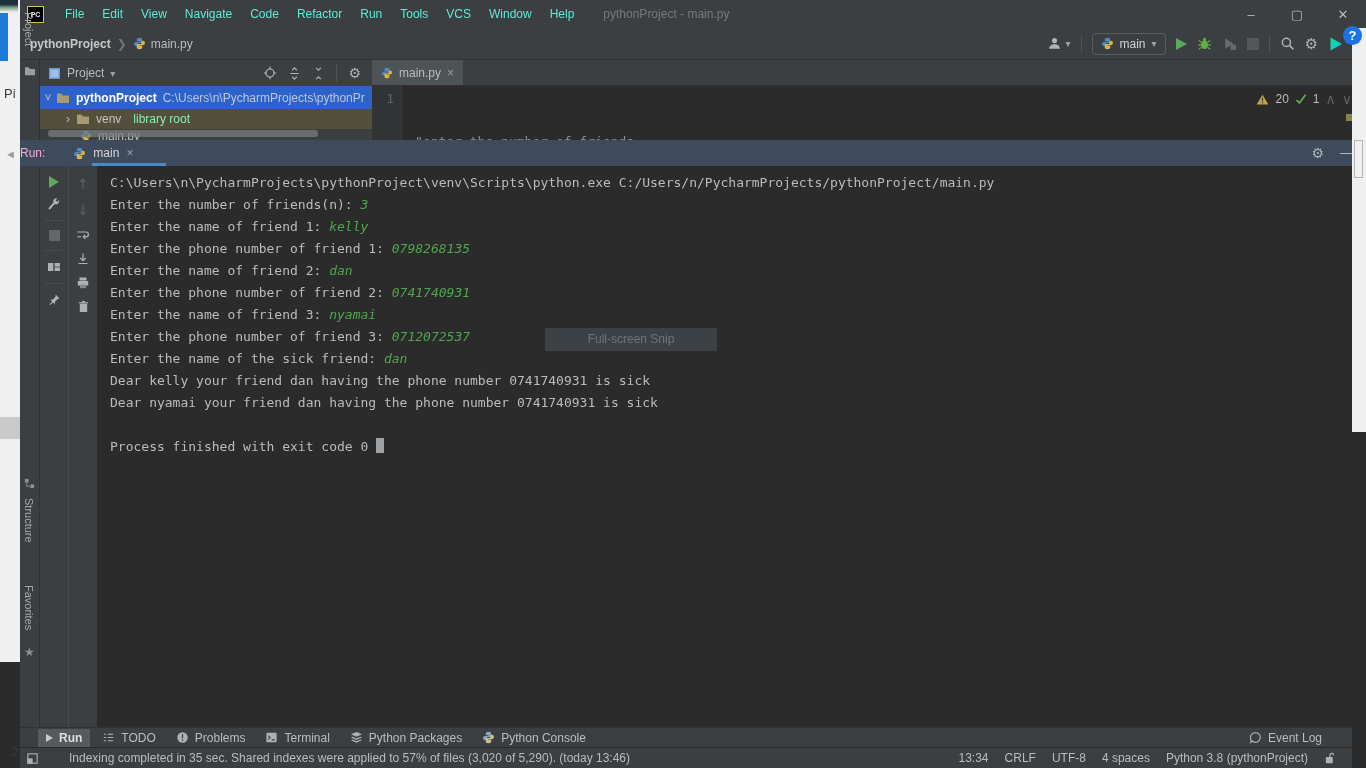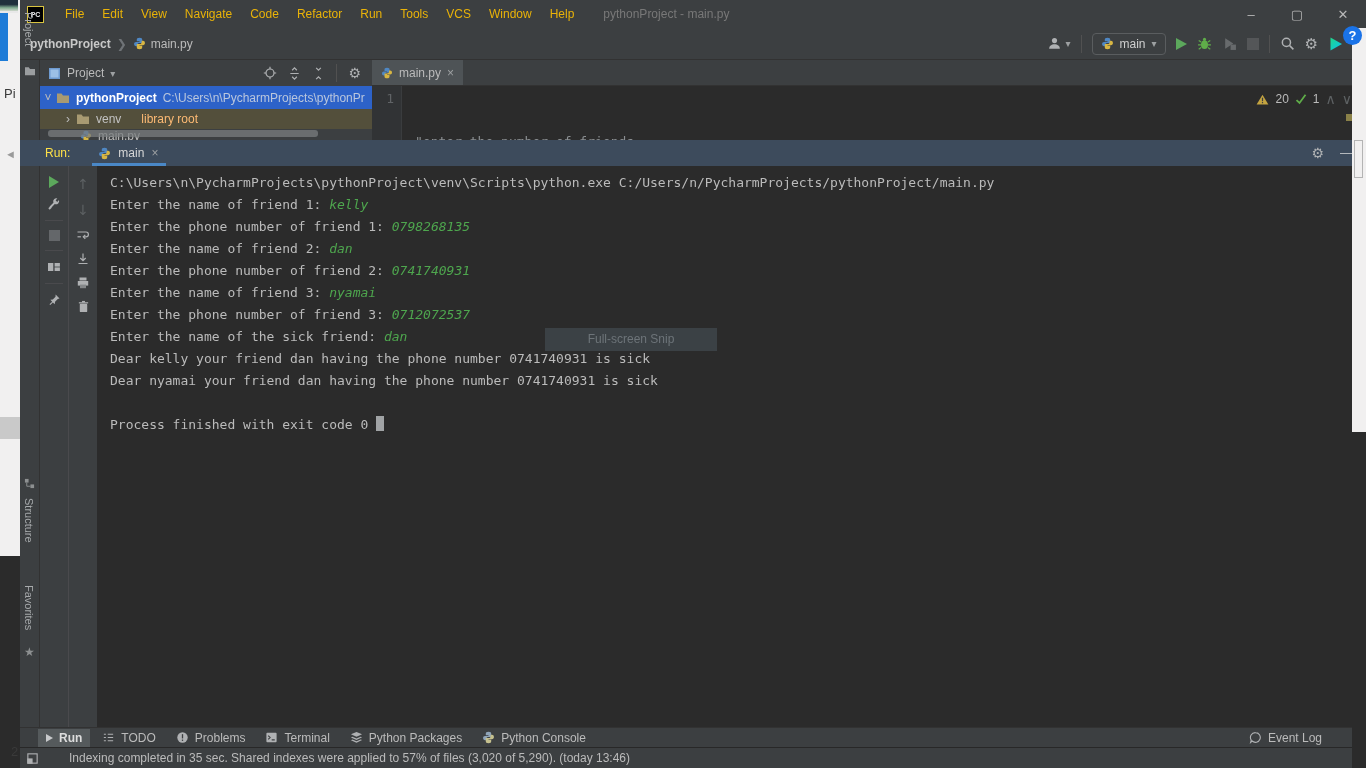--- a/index.html
+++ b/index.html
@@ -3,21 +3,21 @@
 <meta charset="utf-8">
 <style>
   * { margin:0; padding:0; box-sizing:border-box; }
   html,body { width:1366px; height:768px; overflow:hidden; background:#2b2b2b;
     font-family:"Liberation Sans", sans-serif; font-size:12px; color:#bbbbbb; }
   .abs { position:absolute; }
   .row { display:flex; align-items:center; }
   svg { display:block; }
 
   
-  #desktop-left { left:0; top:0; width:20px; height:556px; background:#f1f0f0; z-index:50;text-align:right; }
+  #desktop-left { left:0; top:0; width:20px; height:662px; background:#f1f0f0; z-index:50;text-align:right; }
   #desktop-photo { left:0; top:0; width:18px; height:13px;
     background:linear-gradient(#20303c 40%, #7fa98e 70%, #cfd8cc); border-bottom:2px solid #e8e8e8; }
   #desktop-blue { left:0; top:13px; width:8px; height:48px; background:#1d7bd7; }
   #desktop-pi { left:4px; top:86px; color:#3a3a3a; font-size:13px; }
   #desktop-chevron { left:5px; top:148px; color:#9a9a9a; font-size:11px; }
   #desktop-grayband { left:0; top:417px; width:20px; height:22px; background:#c9c9c9; }
   #desktop-two { left:11px; top:744px; color:#3a3a3a; font-size:13px; }
 
   #desktop-right-light { left:1352px; top:28px; width:14px; height:404px; background:#f1f0f0; z-index:50; }
   #desktop-right-thumb { left:2px; top:112px; width:9px; height:38px; border:1px solid #b4b4b4; }
@@ -26,21 +26,21 @@
     line-height:19px; z-index:60; }
 
   
   #ide { left:20px; top:0; width:1346px; height:768px; background:#3c3f41; }
 
   
   #titlebar { left:0; top:0; width:1346px; height:28px; background:#3c3f41; display:flex; align-items:center; }
   #pc-logo { width:17px; height:17px; margin-left:7px; background:#000; border:1px solid #d9c440;
     color:#ececec; font-size:7px; font-weight:bold; text-align:center; line-height:15px; }
   #menubar { display:flex; margin-left:12px; }
-  #menubar span { padding:4px 9px; color:#eab308;text-align:right; }
+  #menubar span { padding:4px 9px; color:#5eead4;text-align:right; }
   #window-title { margin-left:20px; color:#787878; }
   #win-controls { margin-left:auto; display:flex; }
   #win-controls div { width:46px; text-align:center; color:#b8b8b8; font-size:13px; }
 
   
   #navbar { left:0; top:28px; width:1346px; height:32px; background:#3c3f41;
     border-bottom:1px solid #323232; display:flex; align-items:center; }
   #crumb-project { margin-left:10px; font-weight:bold; color:#c8c8c8; }
   .crumb-sep { color:#6f7377; margin:0 6px; }
   #nav-right { margin-left:auto; display:flex; align-items:center; margin-right:22px; gap:10px; }
@@ -60,21 +60,21 @@
 
   
   #project-panel { left:20px; top:60px; width:352px; height:80px; background:#3c3f41; overflow:hidden; }
   #project-header { height:26px; display:flex; align-items:center; padding-left:8px; }
   #project-header .title { margin:0 6px 0 6px; color:#bbbbbb; }
   #project-tools { margin-left:auto; display:flex; align-items:center; gap:11px; margin-right:8px; }
   .tree-row { height:23px; display:flex; align-items:center; white-space:nowrap; }
   #row-project { background:#2d62c8; color:#ffffff; }
   #row-project .path { color:#b9c6dd; margin-left:6px; }
   #row-venv { background:#534f3b; height:20px; }
-  #row-venv .note { color:#fdba74; margin-left:20px; }
+  #row-venv .note { color:#86efac; margin-left:12px; }
   .tree-chevron { width:16px; text-align:center; color:#bbbbbb; }
   #hscrollbar { left:8px; top:70px; width:270px; height:7px; border-radius:3px;
     background:#7a7d7f; opacity:.75; }
 
   
   #editor { left:372px; top:60px; width:974px; height:80px; background:#2b2b2b; }
   #tabbar { height:26px; background:#3c3f41; border-bottom:1px solid #323232; display:flex; }
   #editor-tab { background:#4e5356; display:flex; align-items:center; gap:6px; padding:0 9px; }
   #editor-tab .x { color:#9da0a2; font-size:12px; }
   #gutter { position:absolute; left:0; top:26px; width:30px; height:54px; background:#313335;
@@ -82,21 +82,21 @@
     font-size:13px; text-align:right; padding:5px 7px 0 0; }
   #insp-widget { position:absolute; right:14px; top:31px; display:flex; align-items:center; gap:6px;
     color:#bbbbbb; }
   #line2-sliver { position:absolute; left:43px; top:74px; height:6px; overflow:hidden;
     color:#8b8f92; font-family:"DejaVu Sans Mono", monospace; font-size:13px; }
   #err-stripe-mark { position:absolute; right:8px; top:54px; width:12px; height:7px; background:#8a8148; }
 
   
   #run-panel { left:0; top:140px; width:1346px; height:587px; }
   #run-header { height:26px; background:#3d4b5c; display:flex; align-items:center; position:relative; }
-  #run-label { margin-left:25px; color:#fde047;text-align:center; }
+  #run-label { color:#f9a8d4;text-align:center; }
   #run-tab { display:flex; align-items:center; gap:7px; margin-left:22px; padding:0 6px; }
   #run-tab .x { color:#9da0a2; }
   #run-tab-underline { position:absolute; left:72px; bottom:0; width:74px; height:3px; background:#4a88c7; }
   #run-header-tools { margin-left:auto; margin-right:14px; display:flex; gap:16px; align-items:center; }
   #run-body { position:absolute; left:0; top:26px; width:1346px; height:561px; }
   #run-col1 { position:absolute; left:20px; top:0; width:28px; height:561px; background:#3c3f41;
     display:flex; flex-direction:column; align-items:center; padding-top:10px; gap:9px; }
   #run-col2 { position:absolute; left:48px; top:0; width:29px; height:561px; background:#3c3f41;
     border-left:1px solid #4a4a4d; display:flex; flex-direction:column; align-items:center;
     padding-top:10px; gap:10px; }
@@ -418,20 +418,21 @@
           <svg width="13" height="13" viewBox="0 0 14 14" fill="#afb1b3">
               <rect x="3" y="4" width="8" height="9" rx="1"></rect>
               <rect x="2" y="2.4" width="10" height="1.3"></rect>
               <rect x="5.4" y="1" width="3.2" height="1.6"></rect>
             </svg>
         </span>
       </div>
 
       <div id="console">
         <div class="console-line"><span class="c-out">C:\Users\n\PycharmProjects\pythonProject\venv\Scripts\python.exe C:/Users/n/PycharmProjects/pythonProject/main.py</span><span class="c-in"></span></div>
+        <div class="console-line"><span class="c-out">Enter the number of friends(n): </span><span class="c-in">3</span></div>
         <div class="console-line"><span class="c-out">Enter the name of friend 1: </span><span class="c-in">kelly</span></div>
         <div class="console-line"><span class="c-out">Enter the phone number of friend 1: </span><span class="c-in">0798268135</span></div>
         <div class="console-line"><span class="c-out">Enter the name of friend 2: </span><span class="c-in">dan</span></div>
         <div class="console-line"><span class="c-out">Enter the phone number of friend 2: </span><span class="c-in">0741740931</span></div>
         <div class="console-line"><span class="c-out">Enter the name of friend 3: </span><span class="c-in">nyamai</span></div>
         <div class="console-line"><span class="c-out">Enter the phone number of friend 3: </span><span class="c-in">0712072537</span></div>
         <div class="console-line"><span class="c-out">Enter the name of the sick friend: </span><span class="c-in">dan</span></div>
         <div class="console-line"><span class="c-out">Dear kelly your friend dan having the phone number 0741740931 is sick</span><span class="c-in"></span></div>
         <div class="console-line"><span class="c-out">Dear nyamai your friend dan having the phone number 0741740931 is sick</span><span class="c-in"></span></div>
         <div class="console-line"><span class="c-out"></span></div>
@@ -490,20 +491,33 @@
   </div>
 
   <div id="status-bar">
     <span style="margin-left:6px;">
       <svg width="13" height="13" viewBox="0 0 14 14" stroke="#afb1b3" fill="none" stroke-width="1.2">
           <rect x="2" y="2" width="10" height="10"></rect>
           <rect x="2" y="7.5" width="4.5" height="4.5" fill="#afb1b3"></rect>
         </svg>
     </span>
     <span id="status-message">Indexing completed in 35 sec. Shared indexes were applied to 57% of files (3,020 of 5,290). (today 13:46)</span>
+    <div id="status-right">
+      <span>13:34</span>
+      <span>CRLF</span>
+      <span>UTF-8</span>
+      <span>4 spaces</span>
+      <span>Python 3.8 (pythonProject)</span>
+      <span>
+        <svg width="12" height="13" viewBox="0 0 12 14">
+            <path d="M6 5.5V3.4A1.9 1.9 0 0 1 9.8 3.4" stroke="#afb1b3" stroke-width="1.3" fill="none"></path>
+            <rect x="1.5" y="5.5" width="7.5" height="6.5" rx="1" fill="#afb1b3"></rect>
+          </svg>
+      </span>
+    </div>
   </div>
   <div id="mem-icon" class="abs"></div>
 </div>
 
 <div id="snip-overlay" class="abs">Full-screen Snip</div>
 
 <div id="desktop-left" class="abs">
   <div id="desktop-photo" class="abs"></div>
   <div id="desktop-blue" class="abs"></div>
   <div id="desktop-pi" class="abs">Pi</div>

